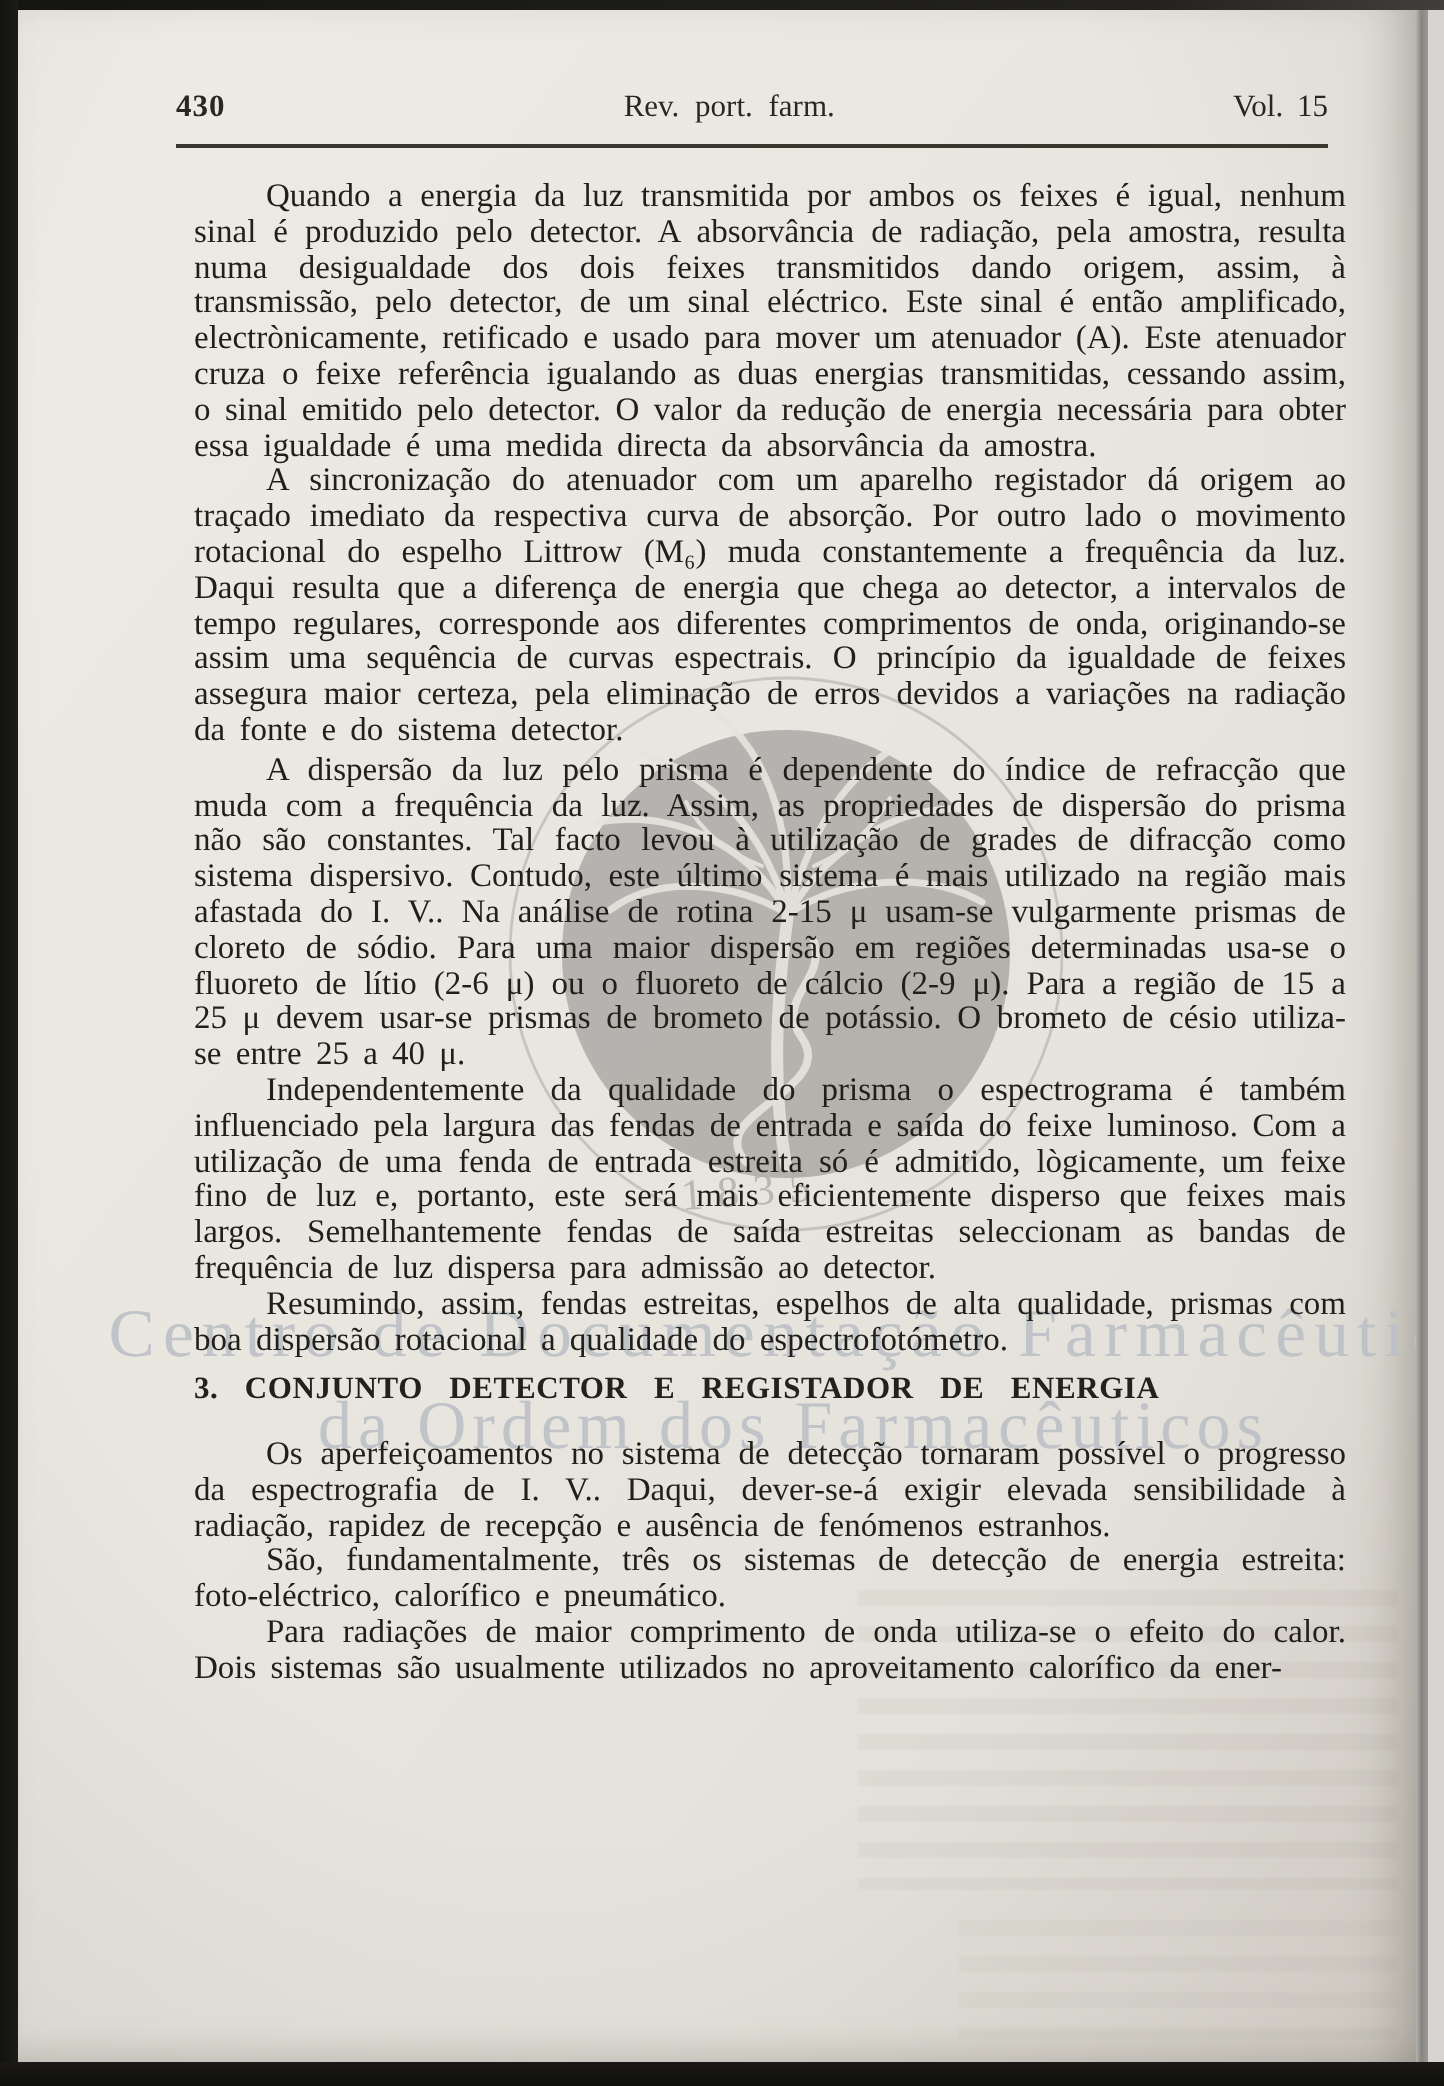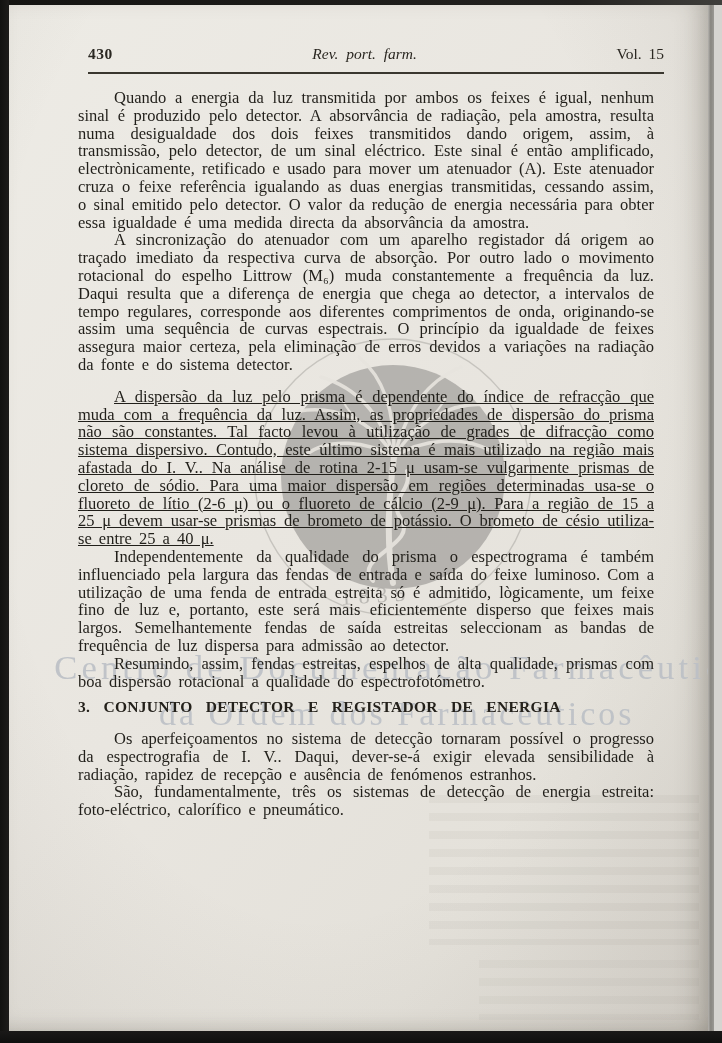--- a/index.html
+++ b/index.html
@@ -23,35 +23,35 @@
   .paper .vignette{position:absolute;inset:0;pointer-events:none;
     background:radial-gradient(ellipse at 44% 38%, rgba(0,0,0,0) 58%, rgba(70,64,52,.10) 100%);}
   
   .running-head{
     position:absolute;left:79px;top:40px;width:576px;z-index:3;
     display:flex;justify-content:space-between;align-items:baseline;
     border-bottom:2px solid #3a372f;padding-bottom:9px;
     font-size:15.5px;color:#2a2721;gap:39px;
   }
   .running-head .pageno{font-weight:bold;letter-spacing:.5px;}
-  .running-head .journal{font-style:italic;word-spacing:4px;}
+  .running-head .journal{word-spacing:4px;}
   .running-head .vol{word-spacing:3px;}
   
   .watermark{position:absolute;inset:0;z-index:2;pointer-events:none;}
   .wm-line{position:absolute;font-family:"Liberation Serif",serif;color:#bcc0c6;opacity:.9;white-space:nowrap;}
   .wm-line.l1{left:52px;top:644px;font-size:34px;letter-spacing:4px;transform:scaleX(1.02);}
   .wm-line.l2{left:150px;top:690px;width:450px;text-align:center;font-size:34px;letter-spacing:3px;}
   .wm-emblem{position:absolute;left:214px;top:300px;}
   
   .content{
-    position:absolute;left:69px;top:84px;width:576px;z-index:3;
+    position:absolute;left:88px;top:84px;width:576px;z-index:3;
     color:#211f1a;font-size:16.5px;line-height:17.8px;
   }
   .content p{margin:0;text-indent:36px;text-align:justify;word-spacing:3px;}
-  .content p.gap{margin-top:14px;text-decoration:underline;}
+  .content p.gap{margin-top:2px;}
   .content h2{
     margin:8px 0 14px;font-size:15.5px;font-weight:bold;color:#24211b;
     word-spacing:9px;letter-spacing:.3px;text-align:left;text-indent:0;
   }
   
   .ghosting{position:absolute;z-index:2;pointer-events:none;opacity:.55;filter:blur(.6px);}
   .ghost-a{left:420px;top:790px;width:270px;height:150px;
     background:repeating-linear-gradient(180deg, rgba(110,104,92,.10) 0 8px, rgba(0,0,0,0) 8px 18px);}
   .ghost-b{left:470px;top:955px;width:220px;height:60px;
     background:repeating-linear-gradient(180deg, rgba(110,104,92,.08) 0 8px, rgba(0,0,0,0) 8px 18px);}
@@ -96,20 +96,21 @@
 
   <div class="content">
       <p>Quando a energia da luz transmitida por ambos os feixes é igual, nenhum sinal é produzido pelo detector. A absorvância de radiação, pela amostra, resulta numa desigualdade dos dois feixes transmitidos dando origem, assim, à transmissão, pelo detector, de um sinal eléctrico. Este sinal é então amplificado, electrònicamente, retificado e usado para mover um atenuador (A). Este atenuador cruza o feixe referência igualando as duas energias transmitidas, cessando assim, o sinal emitido pelo detector. O valor da redução de energia necessária para obter essa igualdade é uma medida directa da absorvância da amostra.</p>
       <p>A sincronização do atenuador com um aparelho registador dá origem ao traçado imediato da respectiva curva de absorção. Por outro lado o movimento rotacional do espelho Littrow (M₆) muda constantemente a frequência da luz. Daqui resulta que a diferença de energia que chega ao detector, a intervalos de tempo regulares, corresponde aos diferentes comprimentos de onda, originando-se assim uma sequência de curvas espectrais. O princípio da igualdade de feixes assegura maior certeza, pela eliminação de erros devidos a variações na radiação da fonte e do sistema detector.</p>
       <p class="gap">A dispersão da luz pelo prisma é dependente do índice de refracção que muda com a frequência da luz. Assim, as propriedades de dispersão do prisma não são constantes. Tal facto levou à utilização de grades de difracção como sistema dispersivo. Contudo, este último sistema é mais utilizado na região mais afastada do I. V.. Na análise de rotina 2-15 μ usam-se vulgarmente prismas de cloreto de sódio. Para uma maior dispersão em regiões determinadas usa-se o fluoreto de lítio (2-6 μ) ou o fluoreto de cálcio (2-9 μ). Para a região de 15 a 25 μ devem usar-se prismas de brometo de potássio. O brometo de césio utiliza-se entre 25 a 40 μ.</p>
       <p>Independentemente da qualidade do prisma o espectrograma é também influenciado pela largura das fendas de entrada e saída do feixe luminoso. Com a utilização de uma fenda de entrada estreita só é admitido, lògicamente, um feixe fino de luz e, portanto, este será mais eficientemente disperso que feixes mais largos. Semelhantemente fendas de saída estreitas seleccionam as bandas de frequência de luz dispersa para admissão ao detector.</p>
       <p>Resumindo, assim, fendas estreitas, espelhos de alta qualidade, prismas com boa dispersão rotacional a qualidade do espectrofotómetro.</p>
       <h2>3. CONJUNTO DETECTOR E REGISTADOR DE ENERGIA</h2>
       <p>Os aperfeiçoamentos no sistema de detecção tornaram possível o progresso da espectrografia de I. V.. Daqui, dever-se-á exigir elevada sensibilidade à radiação, rapidez de recepção e ausência de fenómenos estranhos.</p>
       <p>São, fundamentalmente, três os sistemas de detecção de energia estreita: foto-eléctrico, calorífico e pneumático.</p>
+      <p>Para radiações de maior comprimento de onda utiliza-se o efeito do calor. Dois sistemas são usualmente utilizados no aproveitamento calorífico da ener-</p>
     </div>
 </div>
 
 <div class="edge-top"></div>
 <div class="edge-left"></div>
 <div class="edge-bottom"></div>
 <div class="scan-line-right"></div>
 <div class="edge-right-outer"></div>
 
 </body></html>

